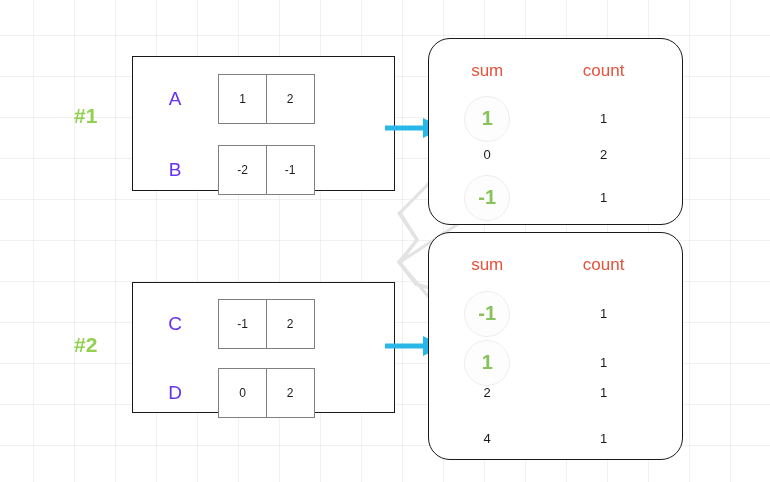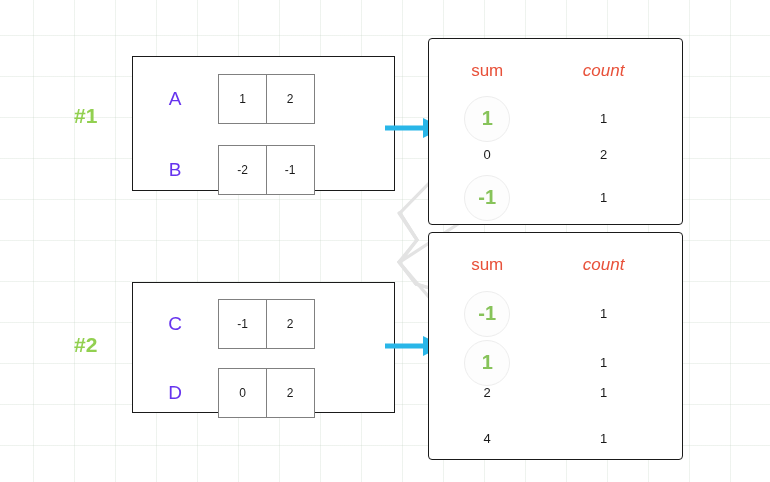--- a/index.html
+++ b/index.html
@@ -86,39 +86,39 @@
   }
   .cell + .cell {
     border-left-width: 1.5px;
     margin-left: -1.5px;
   }
 
   
   .agg-box {
     position: absolute;
     border: 1.6px solid #1a1a1a;
-    border-radius: 4px;
+    border-radius: 22px;
     background: #ffffff;
     box-sizing: border-box;
   }
   .agg-header {
     position: absolute;
     top: 22px;
     left: 0;
     width: 100%;
     display: flex;
   }
   .agg-header .col {
     color: #e8513a;
     font-size: 17px;
     text-align: center;
     font-family: "Liberation Sans", sans-serif;
   }
   .col-sum { width: 46%; }
-  .col-count { width: 46%; font-style: italic; }
+  .col-count { width: 46%; }
 
   .agg-row {
     position: absolute;
     left: 0;
     width: 100%;
     display: flex;
     align-items: center;
   }
   .agg-cell {
     font-size: 13px;

